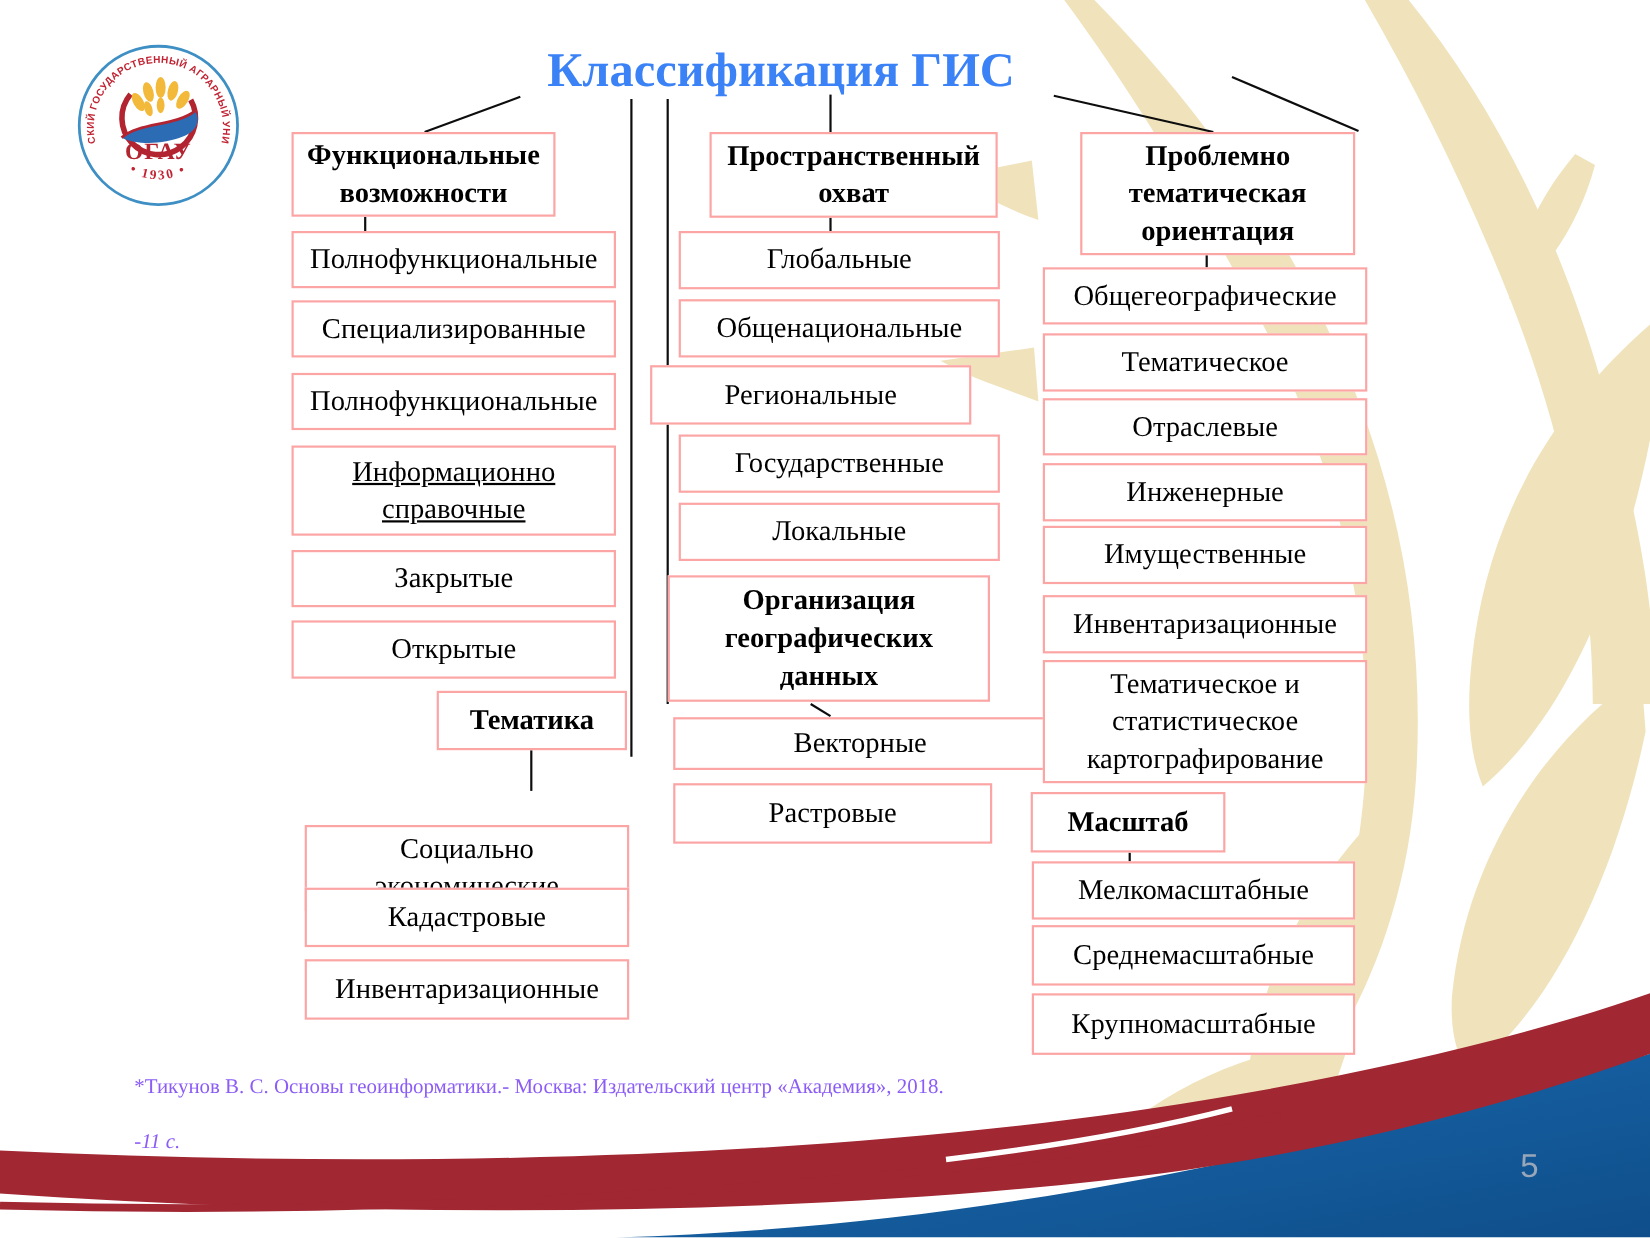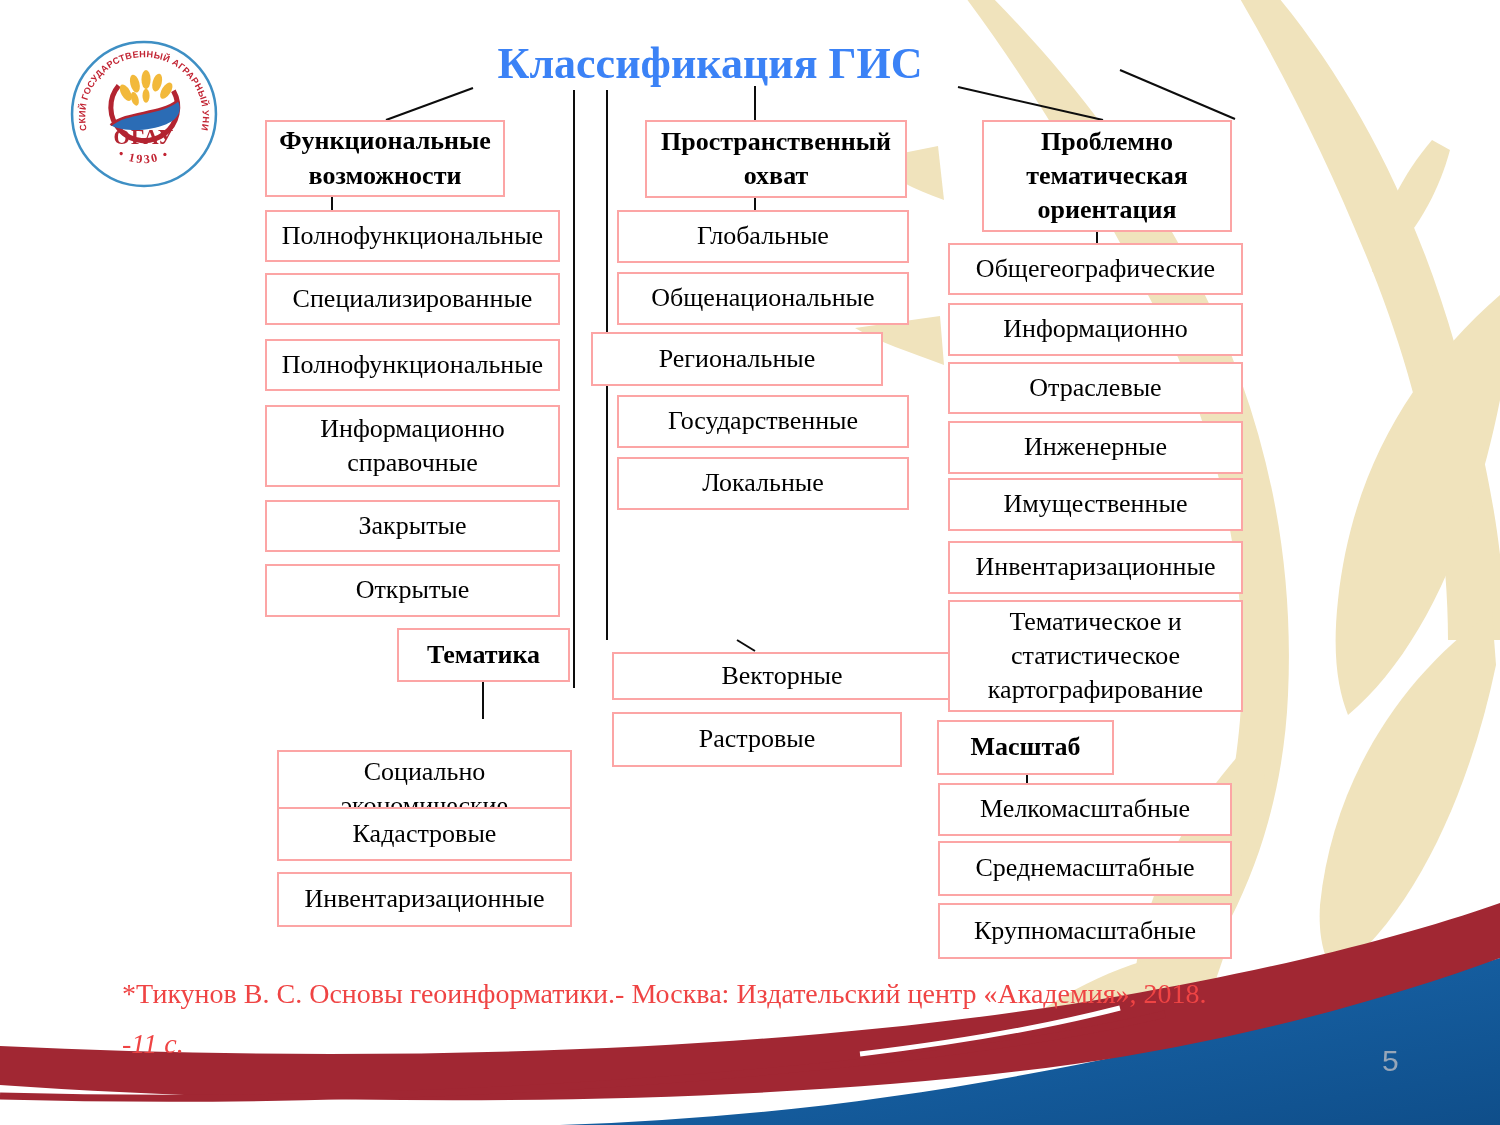--- a/index.html
+++ b/index.html
@@ -9,21 +9,21 @@
   .layer{position:absolute;inset:0;pointer-events:none;}
   
   .title{position:absolute;left:400px;top:38px;width:620px;text-align:center;
          font-size:44px;font-weight:bold;color:#3b82f6;z-index:4;letter-spacing:0px;}
   
   .nbox{position:absolute;background:#fff;border:2px solid #fca5a5;box-sizing:border-box;
         display:flex;align-items:center;justify-content:center;text-align:center;
         font-size:26px;color:#000;line-height:1.32;z-index:3;padding:2px 8px;}
   .hd{font-weight:bold;}
   
-  .cite{position:absolute;z-index:5;font-size:28px;color:#ef4444;white-space:nowrap;}
+  .cite{position:absolute;z-index:5;font-size:19px;color:#8b5cf6;white-space:nowrap;}
   .pagenum{position:absolute;left:1382px;top:1044px;z-index:6;
            font-family:"Liberation Sans",sans-serif;font-size:30px;color:#97A6B8;}
   svg{display:block;}
 </style>
 </head>
 <body>
 
 <div class="stage">
 
   <svg class="layer" style="z-index:0" viewBox="0 0 1500 1125">
@@ -96,40 +96,41 @@
     <path d="M42,86 C58,72 90,76 108,62" stroke="#B32431" stroke-width="2.5" fill="none"></path>
     <text x="75" y="105" text-anchor="middle" font-size="21" font-weight="bold" fill="#B32431" font-family="Liberation Serif, serif" letter-spacing="1">ОГАУ</text>
   </svg>
 
   <div class="title">Классификация ГИС</div>
 
   <div class="nbox hd" style="left:265px;top:120px;width:240px;height:77px;">Функциональные возможности</div>
   <div class="nbox" style="left:265px;top:210px;width:295px;height:52px;">Полнофункциональные</div>
   <div class="nbox" style="left:265px;top:273px;width:295px;height:52px;">Специализированные</div>
   <div class="nbox" style="left:265px;top:339px;width:295px;height:52px;">Полнофункциональные</div>
-  <div class="nbox" style="left:265px;top:405px;width:295px;height:82px;">Информационно справочные</div>
+  <div class="nbox" style="left:265px;top:405px;width:295px;height:82px;text-decoration:underline;">Информационно справочные</div>
   <div class="nbox" style="left:265px;top:500px;width:295px;height:52px;">Закрытые</div>
   <div class="nbox" style="left:265px;top:564px;width:295px;height:53px;">Открытые</div>
   <div class="nbox hd" style="left:397px;top:628px;width:173px;height:54px;">Тематика</div>
   <div class="nbox" style="left:277px;top:750px;width:295px;height:78px;">Социально экономические</div>
   <div class="nbox" style="left:277px;top:807px;width:295px;height:54px;">Кадастровые</div>
   <div class="nbox" style="left:277px;top:872px;width:295px;height:55px;">Инвентаризационные</div>
 
   <div class="nbox hd" style="left:645px;top:120px;width:262px;height:78px;">Пространственный охват</div>
   <div class="nbox" style="left:617px;top:210px;width:292px;height:53px;">Глобальные</div>
   <div class="nbox" style="left:617px;top:272px;width:292px;height:53px;">Общенациональные</div>
   <div class="nbox" style="left:591px;top:332px;width:292px;height:54px;">Региональные</div>
   <div class="nbox" style="left:617px;top:395px;width:292px;height:53px;">Государственные</div>
   <div class="nbox" style="left:617px;top:457px;width:292px;height:53px;">Локальные</div>
+  <div class="nbox hd" style="left:607px;top:523px;width:293px;height:115px;">Организация географических данных</div>
   <div class="nbox" style="left:612px;top:652px;width:340px;height:48px;">Векторные</div>
   <div class="nbox" style="left:612px;top:712px;width:290px;height:55px;">Растровые</div>
 
   <div class="nbox hd" style="left:982px;top:120px;width:250px;height:112px;">Проблемно тематическая ориентация</div>
   <div class="nbox" style="left:948px;top:243px;width:295px;height:52px;">Общегеографические</div>
-  <div class="nbox" style="left:948px;top:303px;width:295px;height:53px;">Информационно</div>
+  <div class="nbox" style="left:948px;top:303px;width:295px;height:53px;">Тематическое</div>
   <div class="nbox" style="left:948px;top:362px;width:295px;height:52px;">Отраслевые</div>
   <div class="nbox" style="left:948px;top:421px;width:295px;height:53px;">Инженерные</div>
   <div class="nbox" style="left:948px;top:478px;width:295px;height:53px;">Имущественные</div>
   <div class="nbox" style="left:948px;top:541px;width:295px;height:53px;">Инвентаризационные</div>
   <div class="nbox" style="left:948px;top:600px;width:295px;height:112px;">Тематическое и статистическое картографирование</div>
   <div class="nbox hd" style="left:937px;top:720px;width:177px;height:55px;">Масштаб</div>
   <div class="nbox" style="left:938px;top:783px;width:294px;height:53px;">Мелкомасштабные</div>
   <div class="nbox" style="left:938px;top:841px;width:294px;height:55px;">Среднемасштабные</div>
   <div class="nbox" style="left:938px;top:903px;width:294px;height:56px;">Крупномасштабные</div>
 

